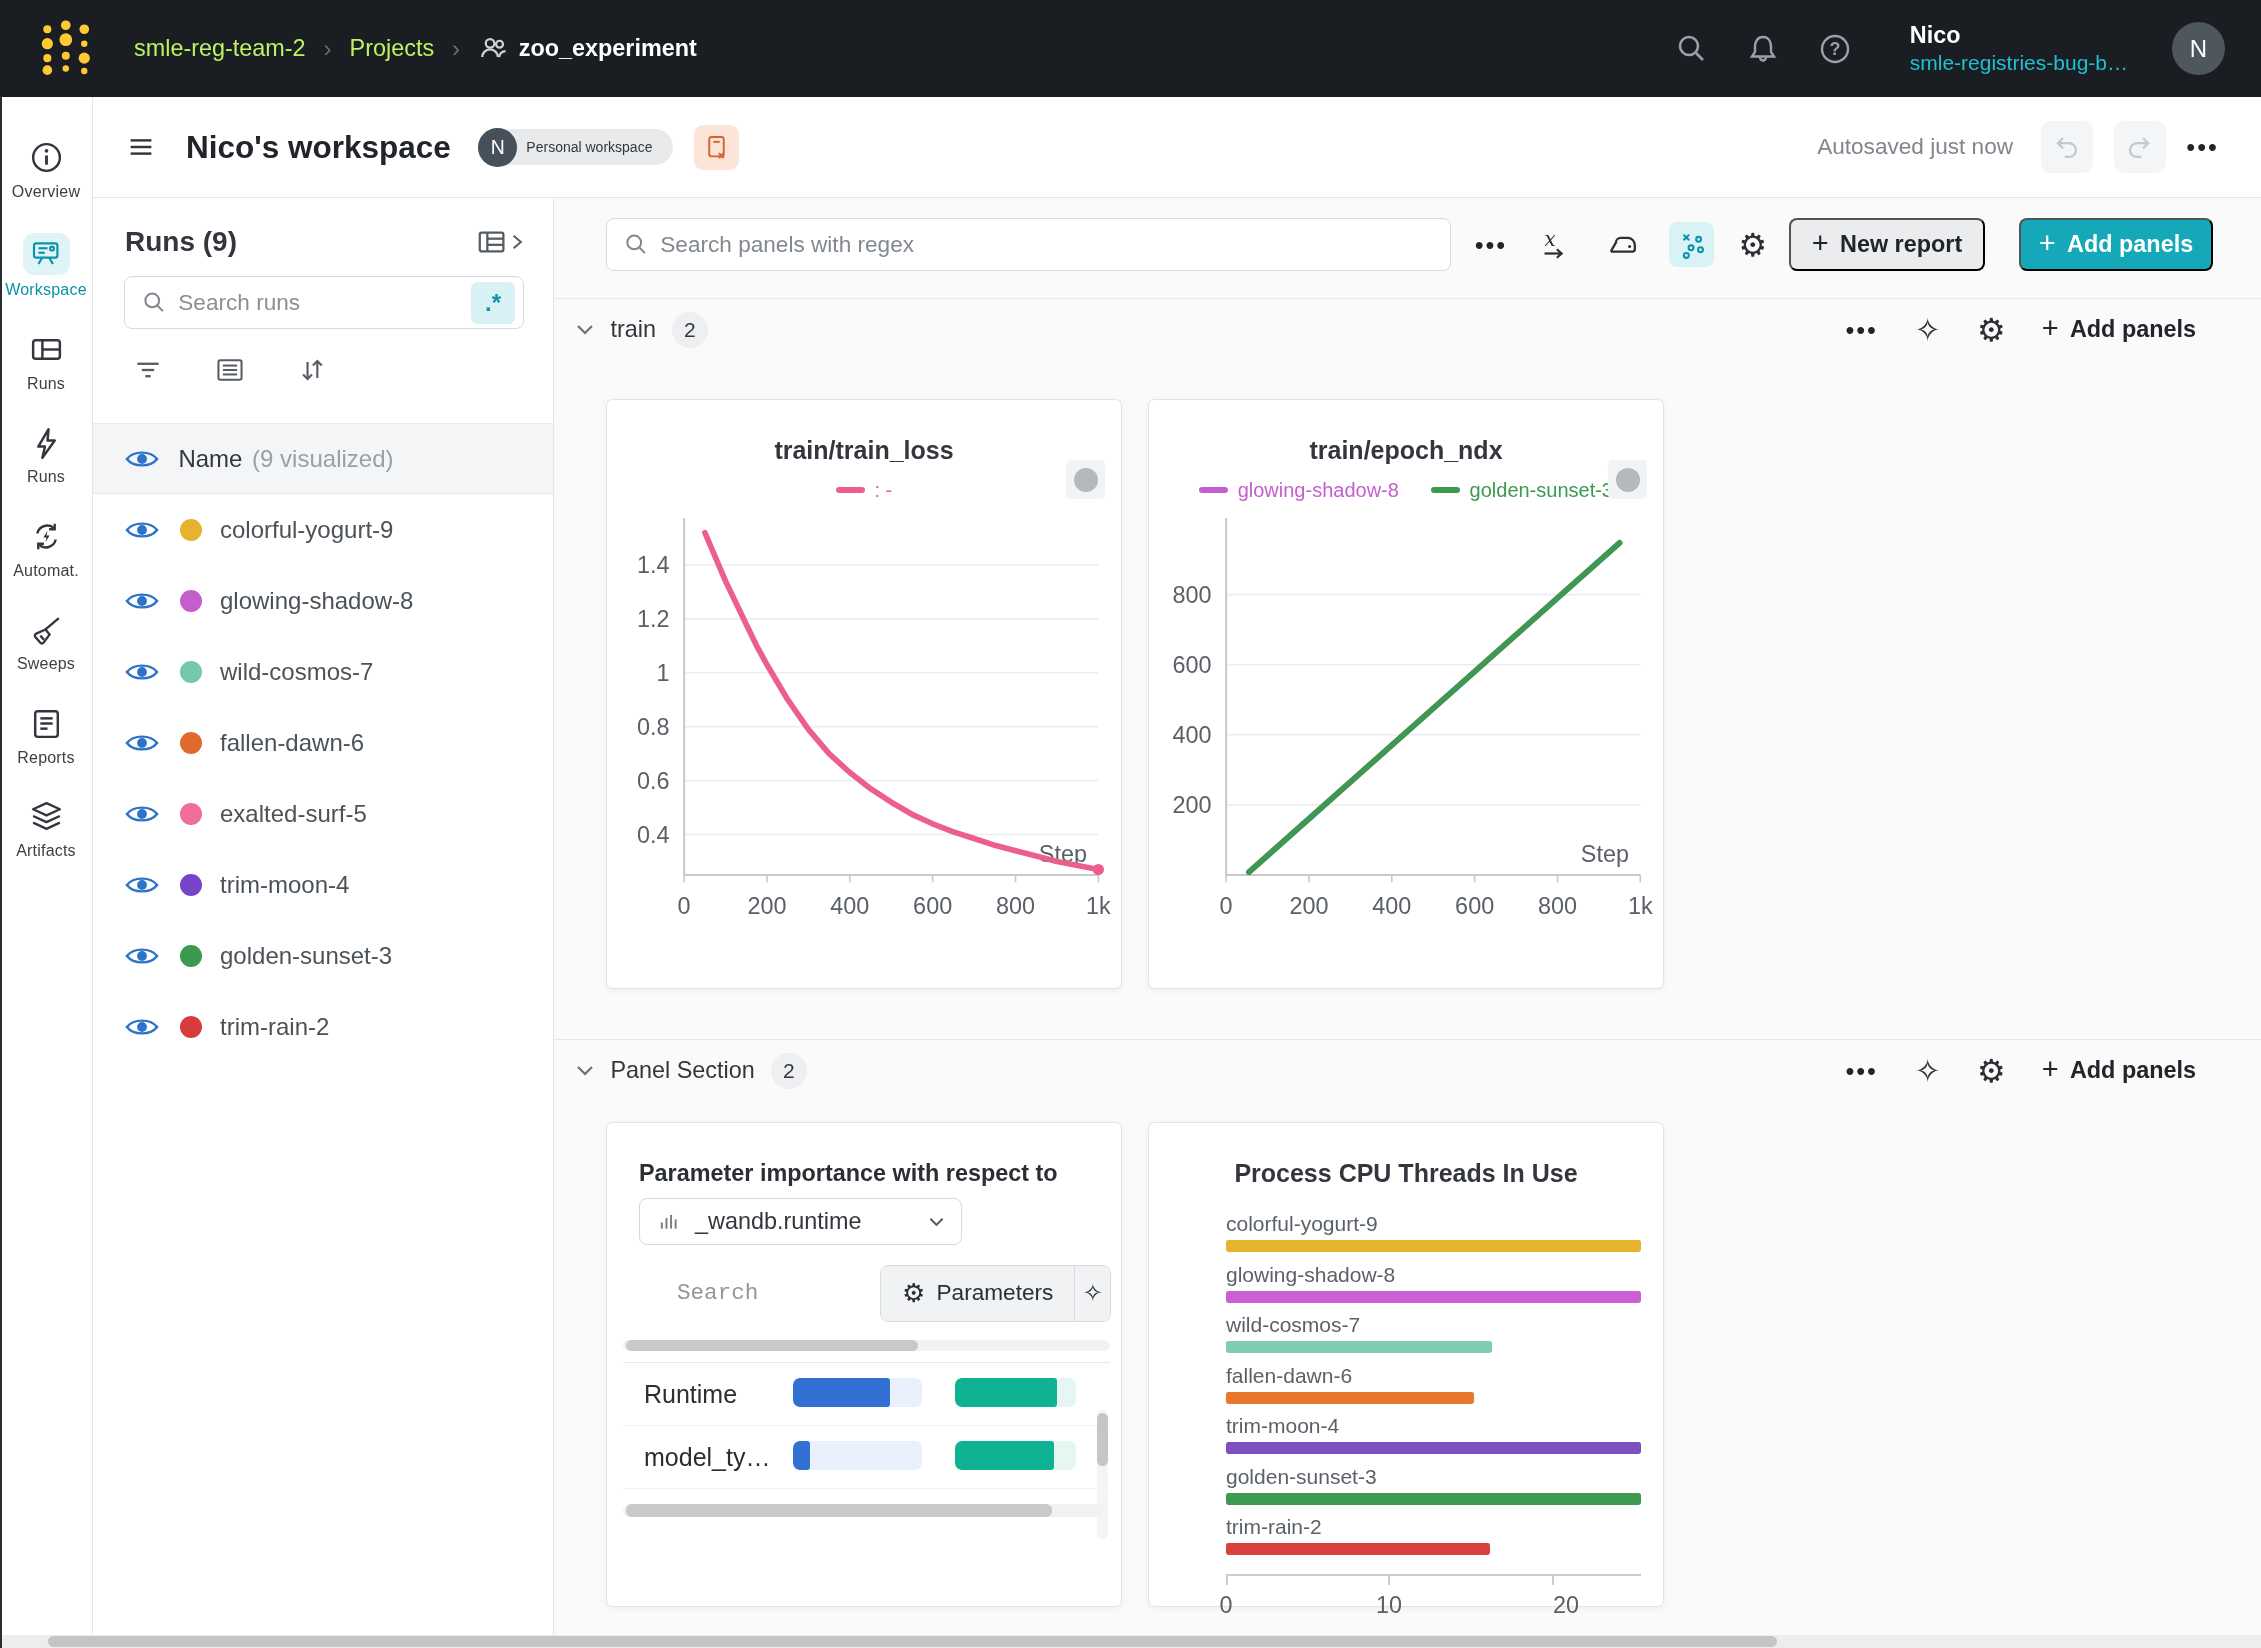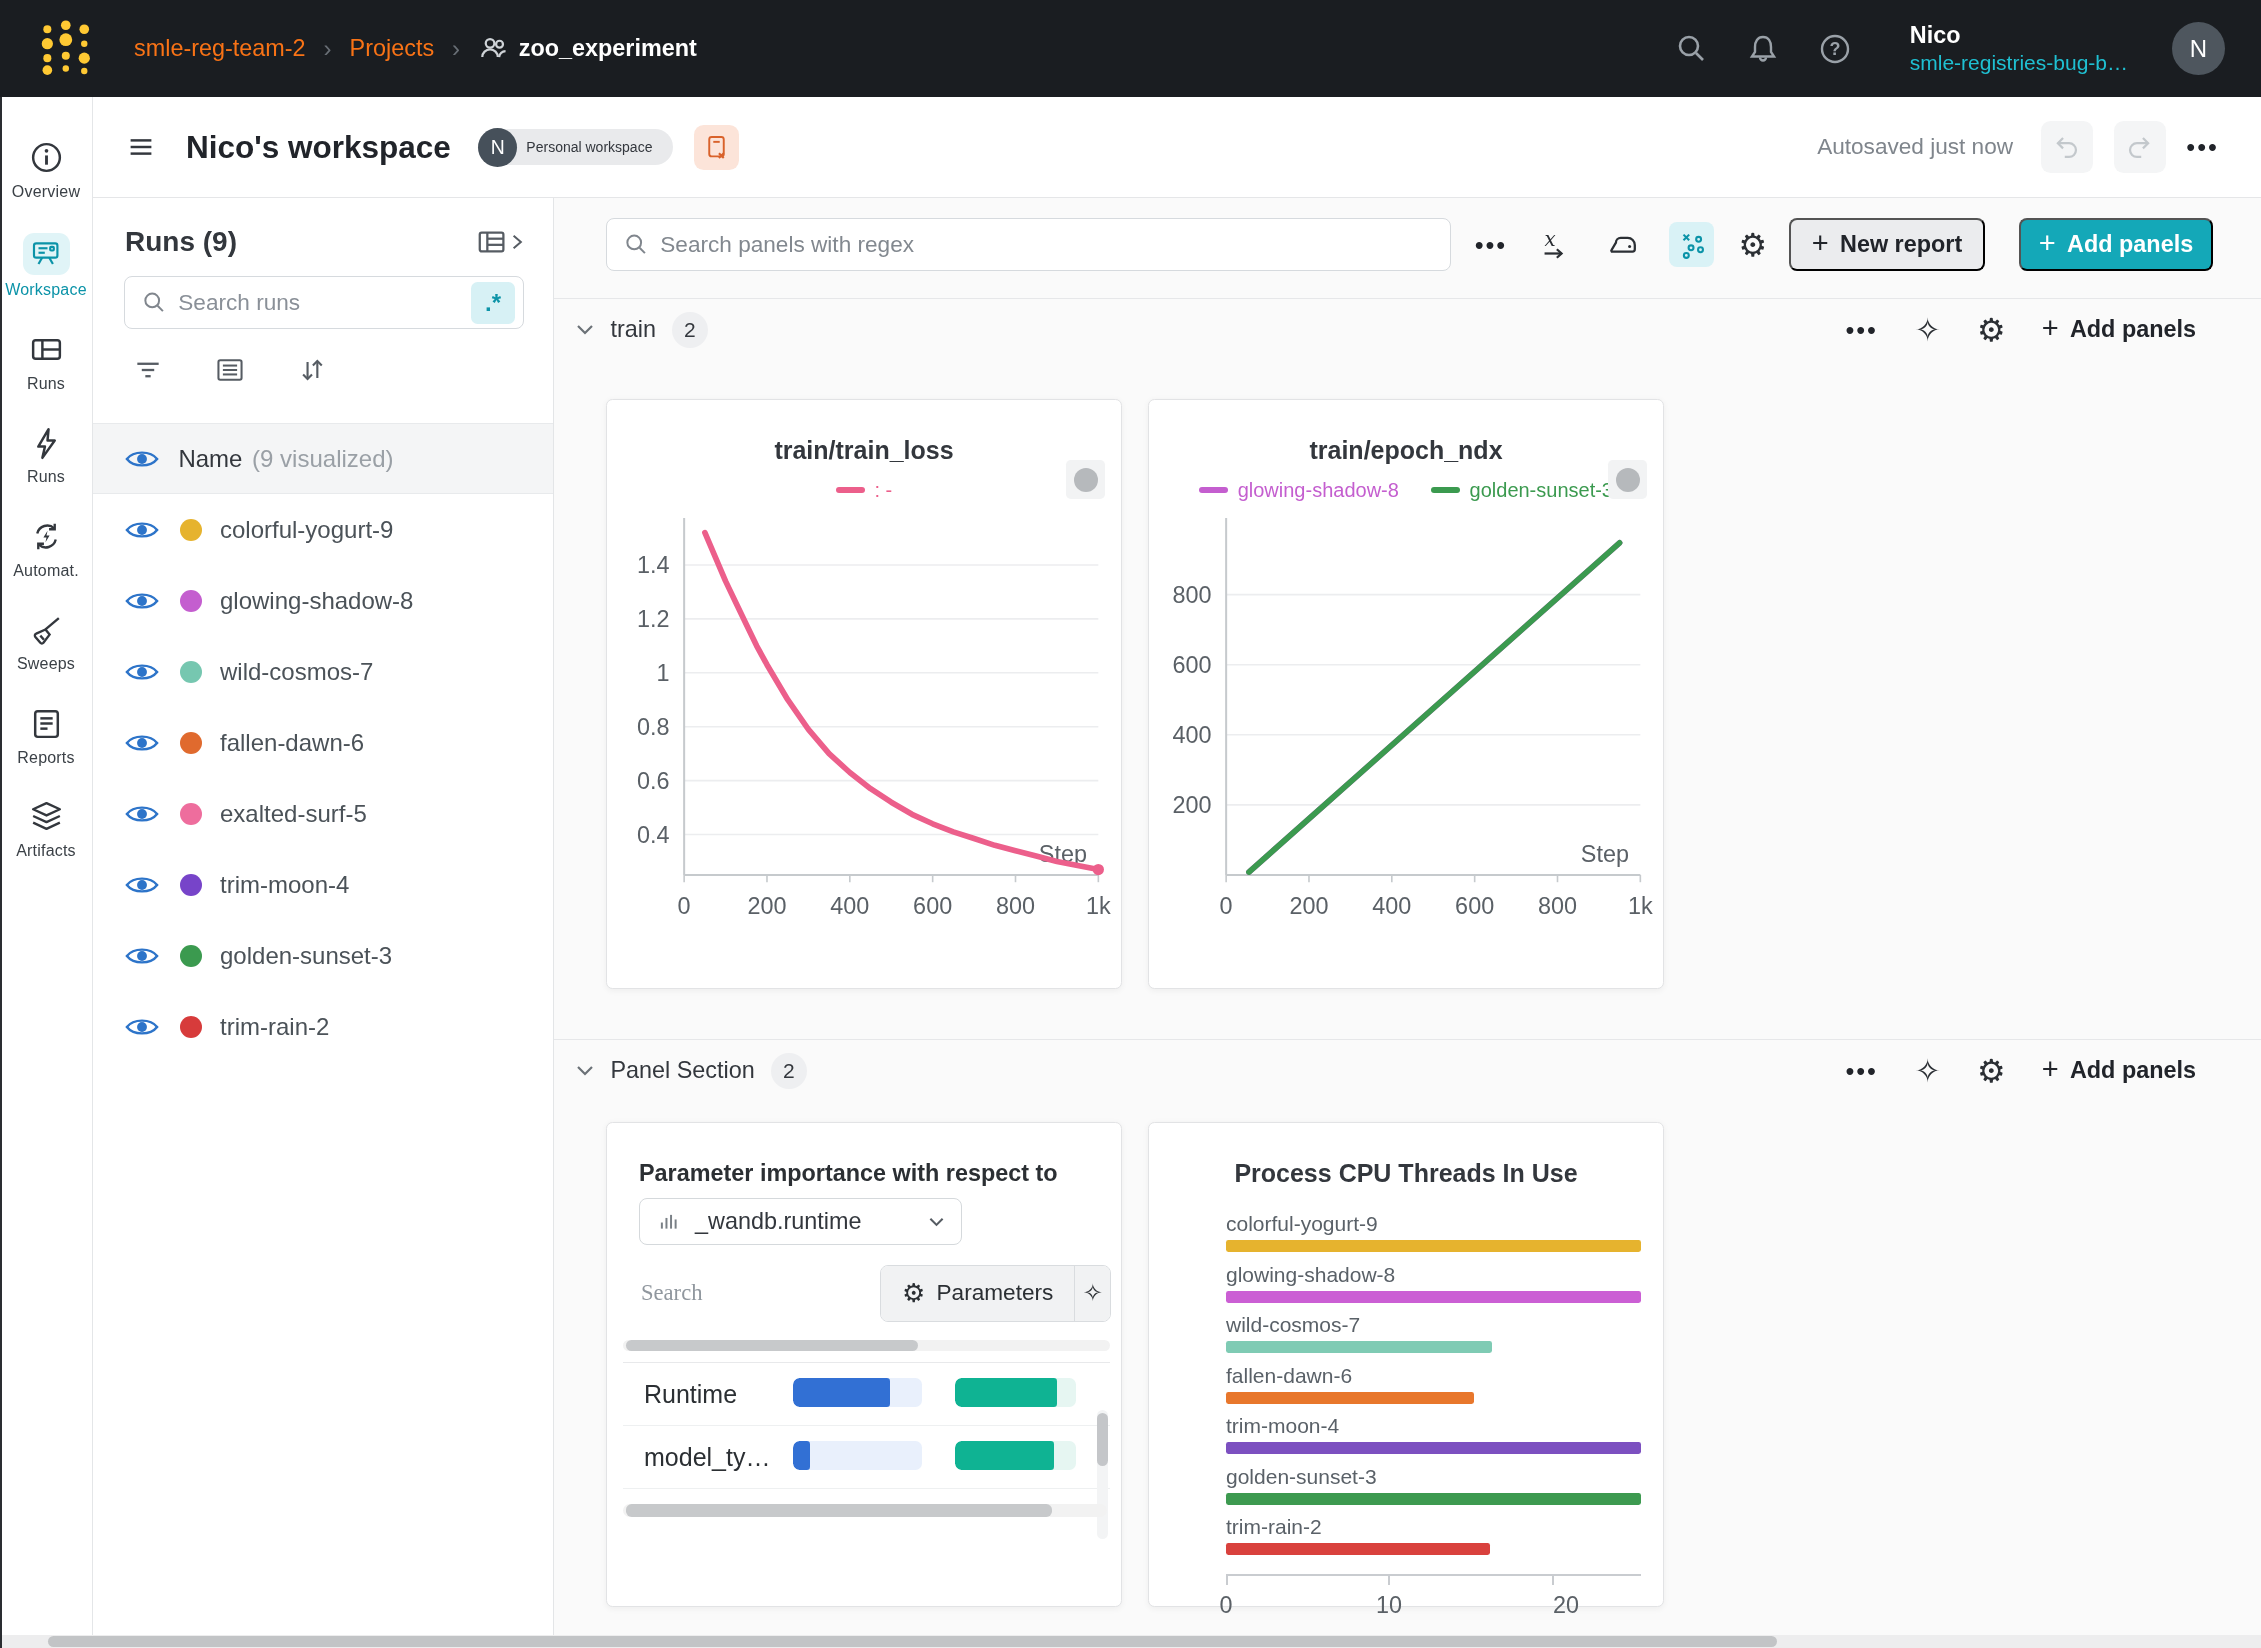--- a/index.html
+++ b/index.html
@@ -4,21 +4,21 @@
 <style>
   * { box-sizing: border-box; margin: 0; padding: 0; }
   html,body { width:2261px; height:1649px; overflow:hidden; }
   body { font-family:"Liberation Sans","DejaVu Sans",sans-serif; background:#fff; color:#33373d; }
   .page { position:relative; width:2261px; height:1649px; }
 
   
   .topbar { height:97px; background:#1a1d21; display:flex; align-items:center; padding:0 36px; }
   .logo { width:58px; height:61px; margin-right:40px; flex:none; }
   .crumbs { display:flex; align-items:center; gap:18px; font-size:23.4px; }
-  .crumb { color:#f97316; }
+  .crumb { color:#bef264; }
   .crumb-sep { color:#686e75; font-size:24px; }
   .crumb-current { color:#fff; font-weight:600; display:flex; align-items:center; gap:9.7px; }
   .crumb-current .icon { width:31px; height:31px; color:#cfd3d7; }
   .topbar-right { margin-left:auto; display:flex; align-items:center; gap:36px; }
   .tb-icon { width:36px; height:36px; color:#9aa1a8; cursor:pointer; }
   .tb-user { text-align:left; margin-left:21px; line-height:1.25; }
   .tb-user-name { color:#fff; font-size:23.4px; font-weight:600; }
   .tb-user-org { color:#1fc0d2; font-size:21px; }
   .tb-avatar { width:53px; height:53px; border-radius:50%; background:#4e565e; color:#fff; font-size:24px;
                display:flex; align-items:center; justify-content:center; margin-left:8px; }
@@ -127,21 +127,21 @@
   .plot-wrap { margin-top:8px; }
 
   
   .pi-title { font-size:23.4px; font-weight:600; color:#2b2f33; margin:37px 0 0 32px; }
   .pi-select { margin:11.3px 0 0 32px; width:323px; height:47px; border:1.6px solid #d5d9dc; border-radius:8px;
                display:flex; align-items:center; padding:0 14.5px; cursor:pointer; background:#fff; }
   .pi-select .icon { width:27.5px; height:27.5px; color:#7a8086; }
   .pi-select .lbl { font-size:23.4px; color:#33373d; margin-left:13px; }
   .pi-select .chev { width:21px; height:14.5px; color:#565c63; margin-left:auto; }
   .pi-search-row { display:flex; align-items:center; margin:19.4px 9.7px 0 34px; height:57px; }
-  .pi-search-row input { border:none; outline:none; font-size:22.6px; color:#c2410c; width:194px; background:transparent; font-family:Liberation Serif, serif; }
+  .pi-search-row input { border:none; outline:none; font-size:22.6px; color:#c2410c; width:194px; background:transparent; font-family:Liberation Mono, monospace;margin-left:36px; }
   .pi-search-row input::placeholder { color:#90979e; }
   .pi-btn-group { margin-left:auto; display:flex; height:57px; border:1.6px solid #d9dcdf; border-radius:8px; overflow:hidden; }
   .pi-btn { background:#f1f2f3; display:flex; align-items:center; justify-content:center; gap:11.3px; font-size:22.6px;
             color:#2b2f33; padding:0 21px; cursor:pointer; }
   .pi-btn.slim { width:36px; padding:0; border-left:1.6px solid #d9dcdf; font-size:24px; }
   .hscroll { height:11.3px; background:#f2f2f2; border-radius:5.7px; margin:18px 11.3px 0 16px; position:relative; }
   .hscroll .thumb { position:absolute; left:3.2px; top:0; height:11.3px; background:#c7c9cb; border-radius:5.7px; }
   .pi-table { margin:11.3px 11.3px 0 16px; border-top:1.6px solid #e8e9eb; position:relative; }
   .pi-thead { display:flex; align-items:center; height:42px; border-bottom:1.6px solid #e8e9eb; font-size:22px; color:#33373d; }
   .pi-col-name { width:170px; padding-left:21px; }

